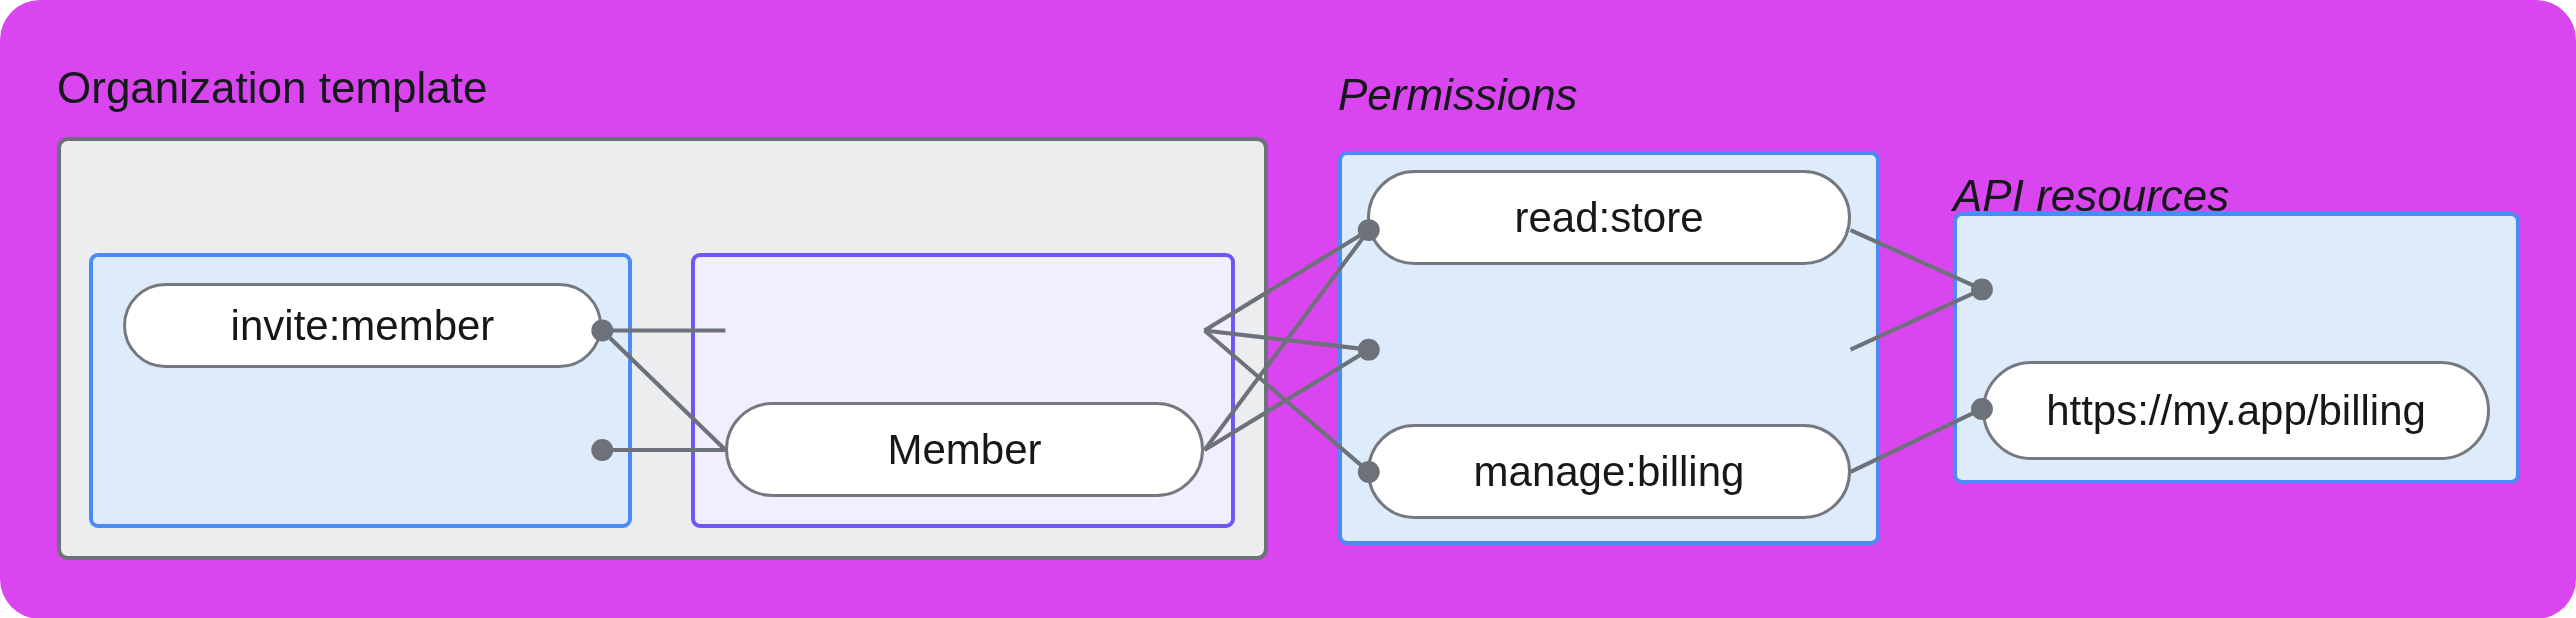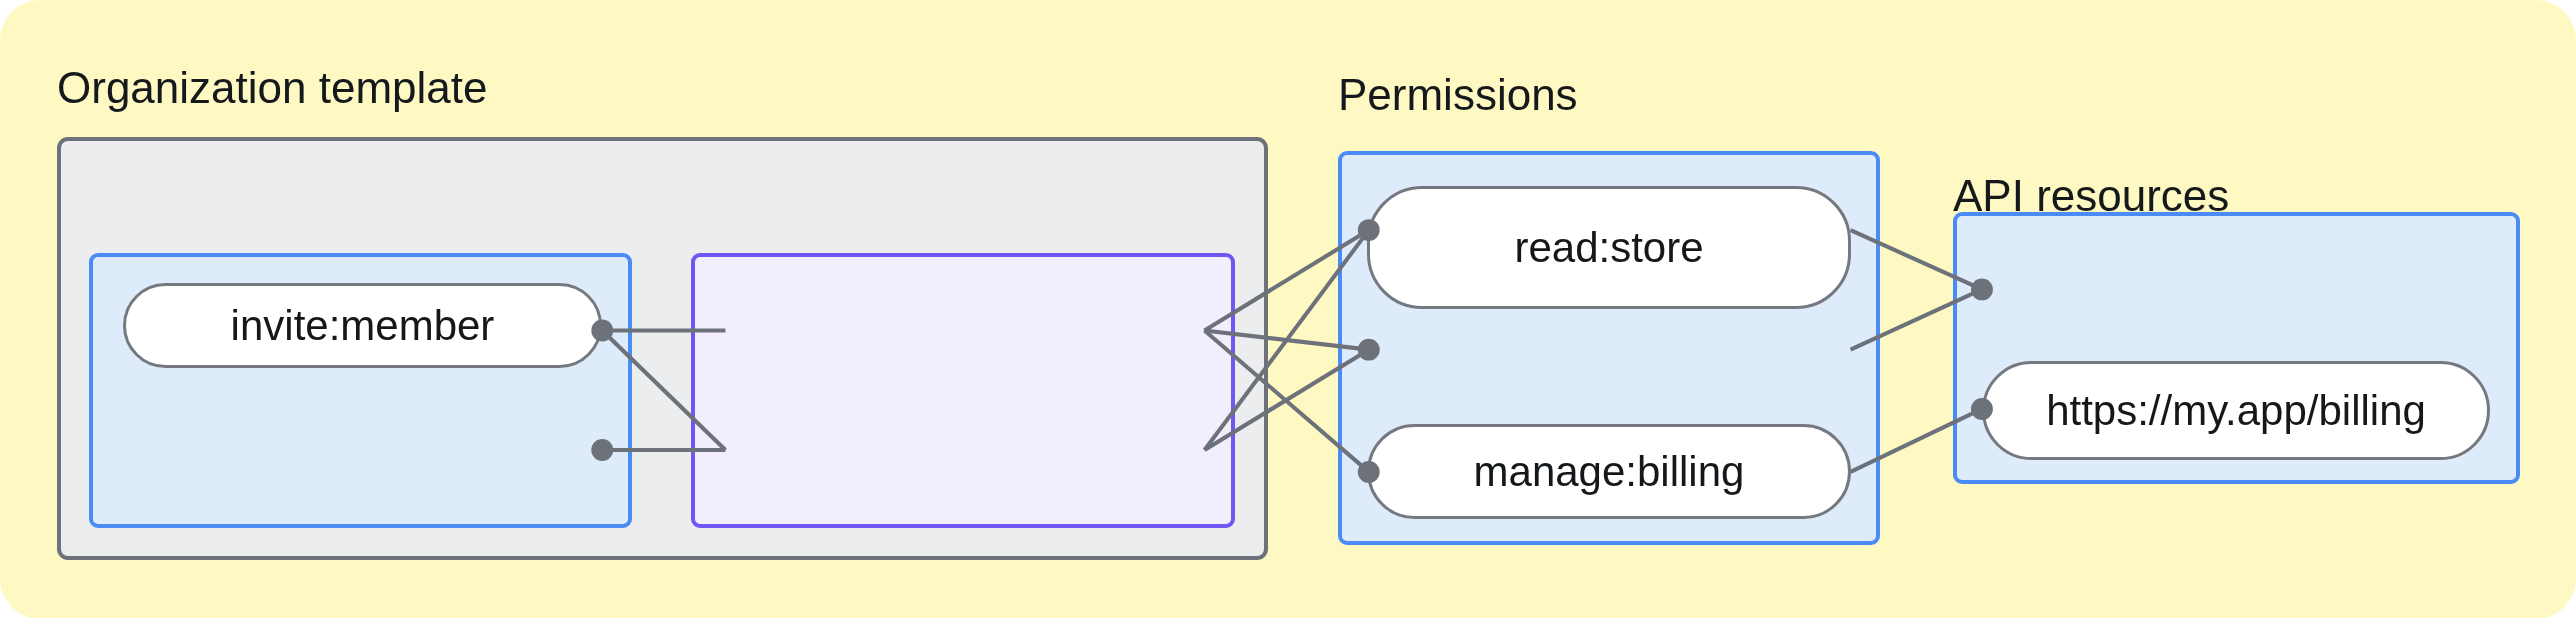--- a/index.html
+++ b/index.html
@@ -1,33 +1,34 @@
 <!DOCTYPE html>
 <html style="font-size:14.6px"><head>
 <meta charset="utf-8">
 <style>
   html,body{margin:0;padding:0;background:#ffffff;}
   .screen{
     position:relative;
     width:2576px;height:619px;
-    background:#fef9c3;
+    background:#d946ef;
     border-radius:40px;
     overflow:hidden;
     font-family:"Liberation Sans",sans-serif;
   }
   .title{
     position:absolute;
     font-size:44px;line-height:1.1;color:#16191c;
     white-space:nowrap;
   }
   .label{
     position:absolute;
     font-size:44px;line-height:1.1;color:#16191c;
     white-space:nowrap;
     z-index:1;
+    font-style:italic;
   }
   .box{
     position:absolute;
     box-sizing:border-box;
     border-radius:11px;
     z-index:1;
   }
   .box.gray{background:#ebedee;border:4.6px solid #6d727a;}
   .box.blue{background:#ddebfb;border:4.6px solid #4a8bf5;border-radius:9px;}
   .box.purple{background:#f2eefd;border:4.6px solid #7156f2;border-radius:9px;}
@@ -83,22 +84,23 @@
     <line x1="1320" y1="493" x2="1500" y2="383"></line>
     <line x1="2028" y1="252" x2="2172" y2="317"></line>
     <line x1="2028" y1="383" x2="2172" y2="317"></line>
     <line x1="2028" y1="517" x2="2172" y2="448"></line>
   </svg>
 
   <div class="pill" style="left:123px;top:283px;width:479px;height:85px">invite:member</div>
 
 
 
+  <div class="pill" style="left:725px;top:402px;width:479px;height:95px">Member</div>
 
-  <div class="pill" style="left:1367px;top:186px;width:484px;height:123px">read:store</div>
+  <div class="pill" style="left:1367px;top:170px;width:484px;height:95px">read:store</div>
 
 
   <div class="pill" style="left:1367px;top:424px;width:484px;height:95px">manage:billing</div>
 
 
   <div class="pill" style="left:1982px;top:361px;width:508px;height:99px">https://my.app/billing</div>
 
   <svg class="dots" width="2576" height="619" viewBox="0 0 2823 678">
     <circle cx="660" cy="362" r="12"></circle>
     <circle cx="660" cy="493" r="12"></circle>

